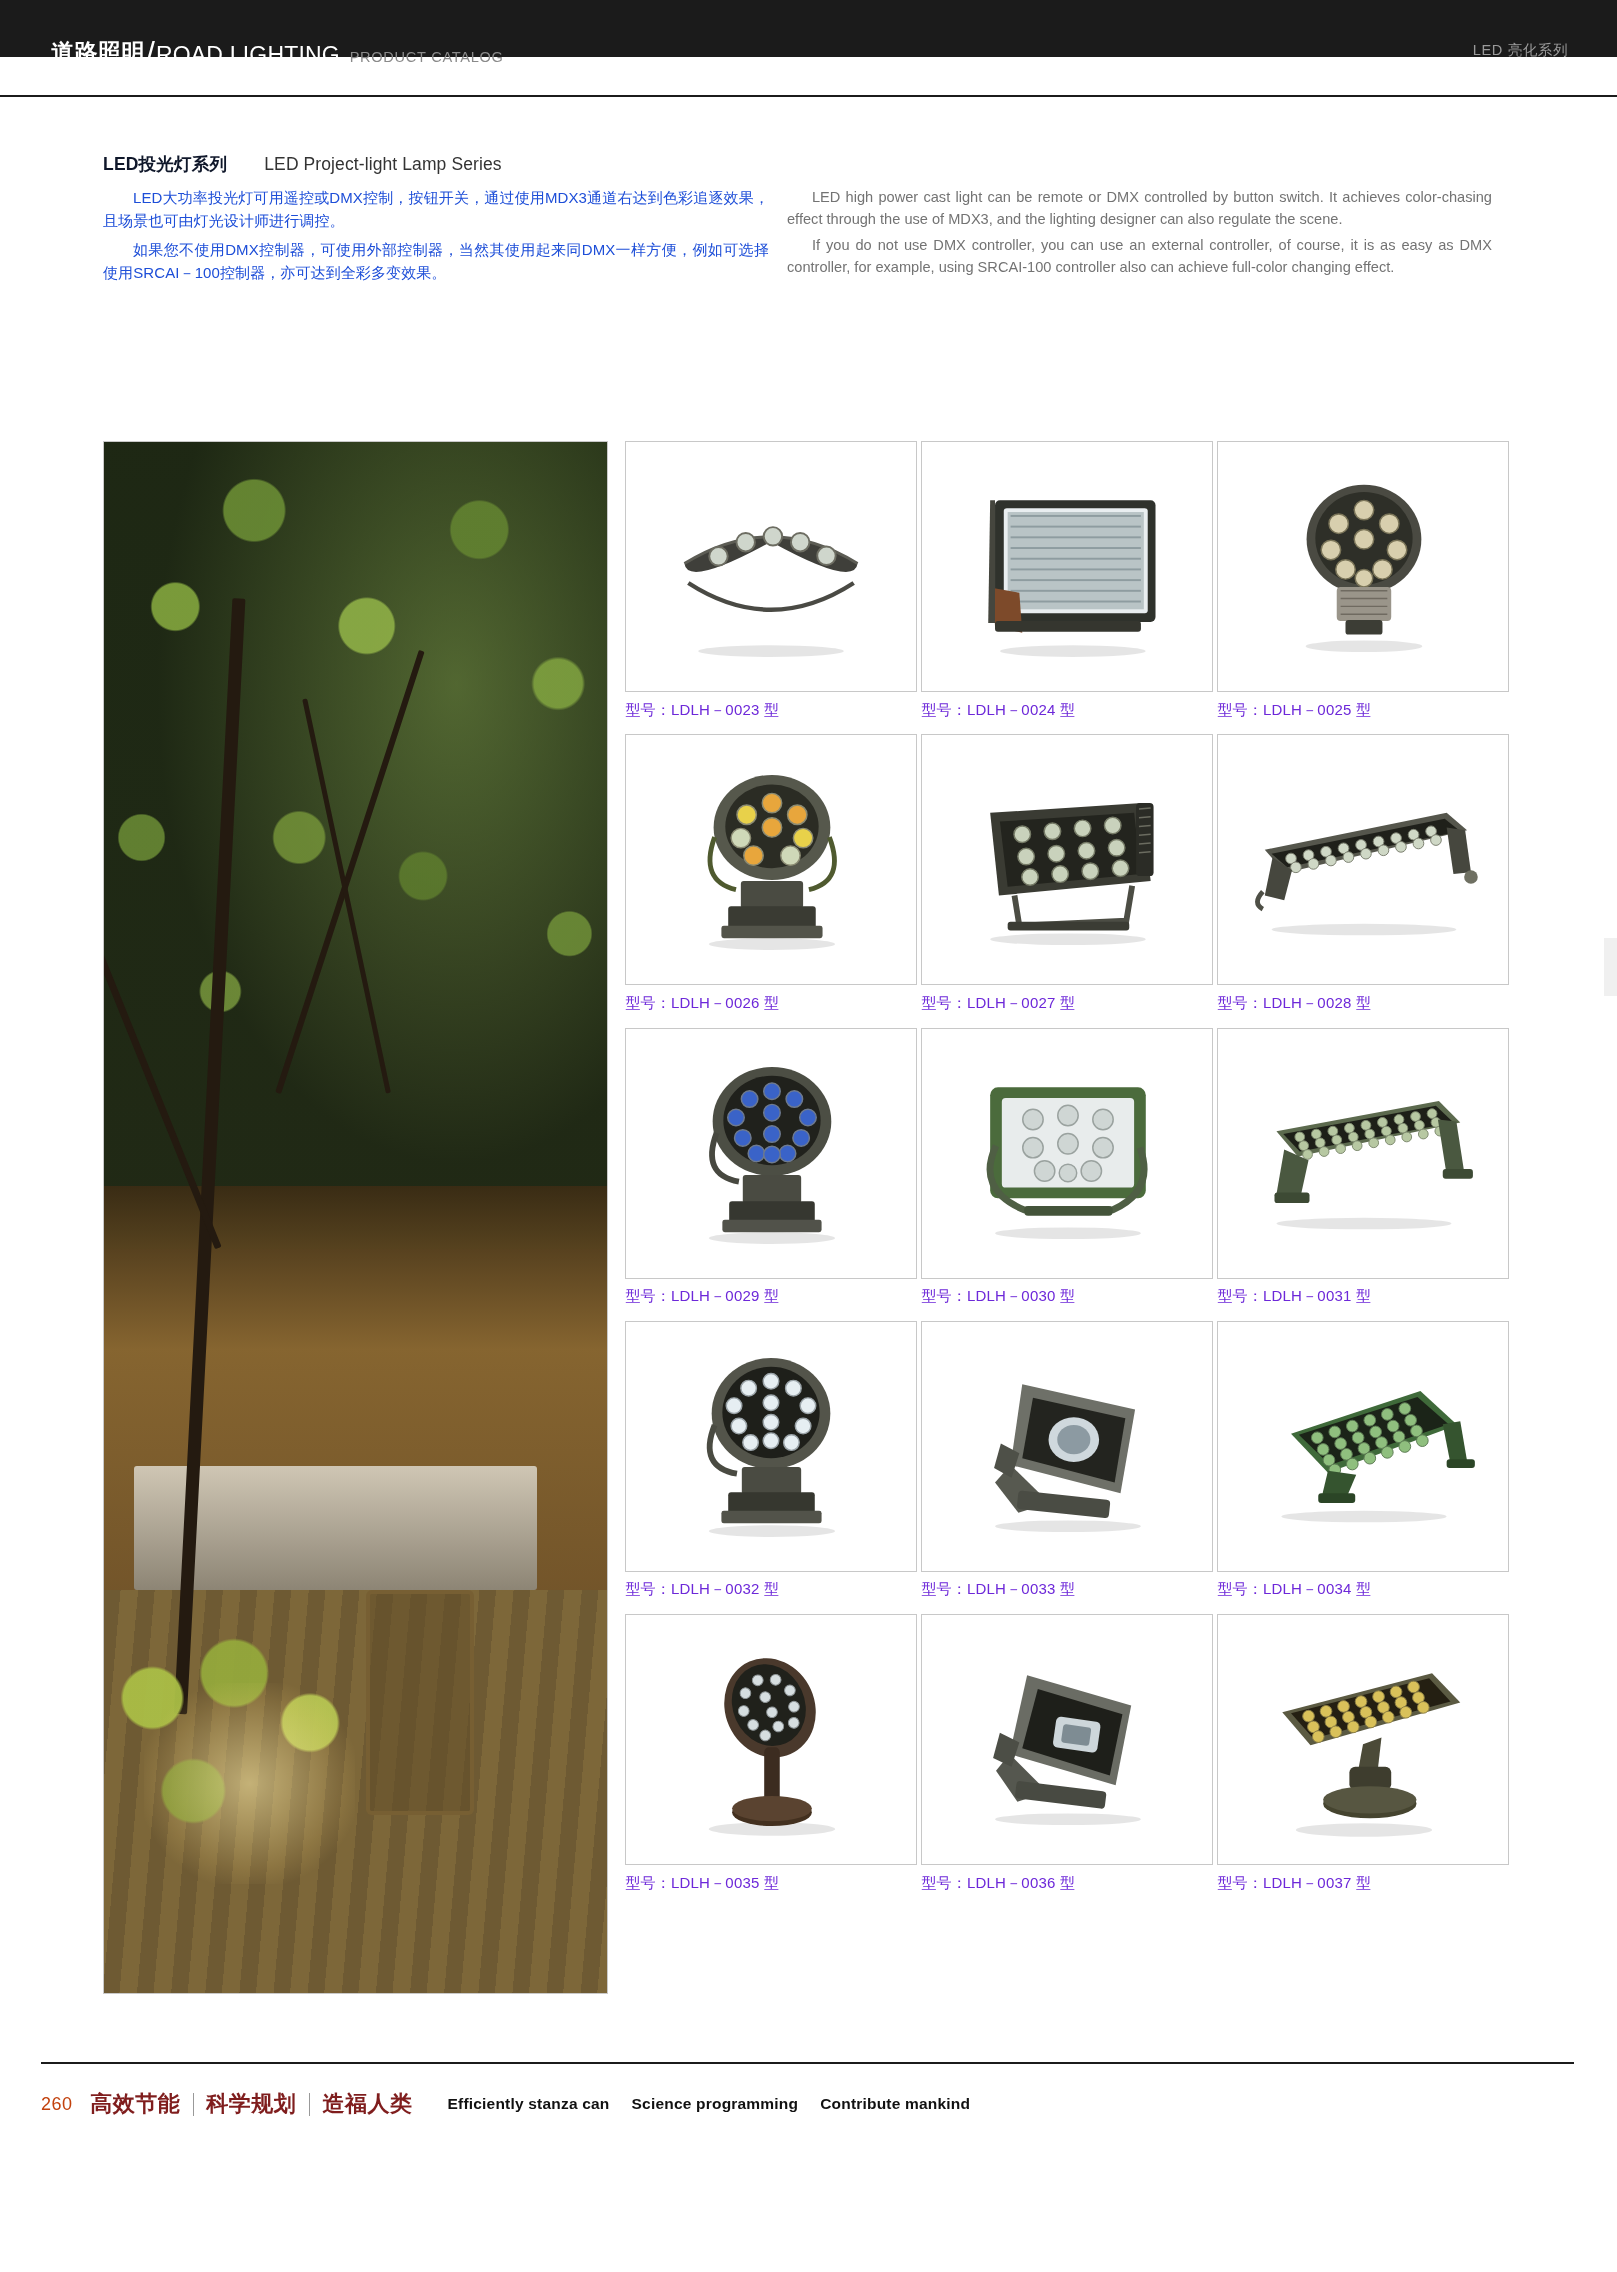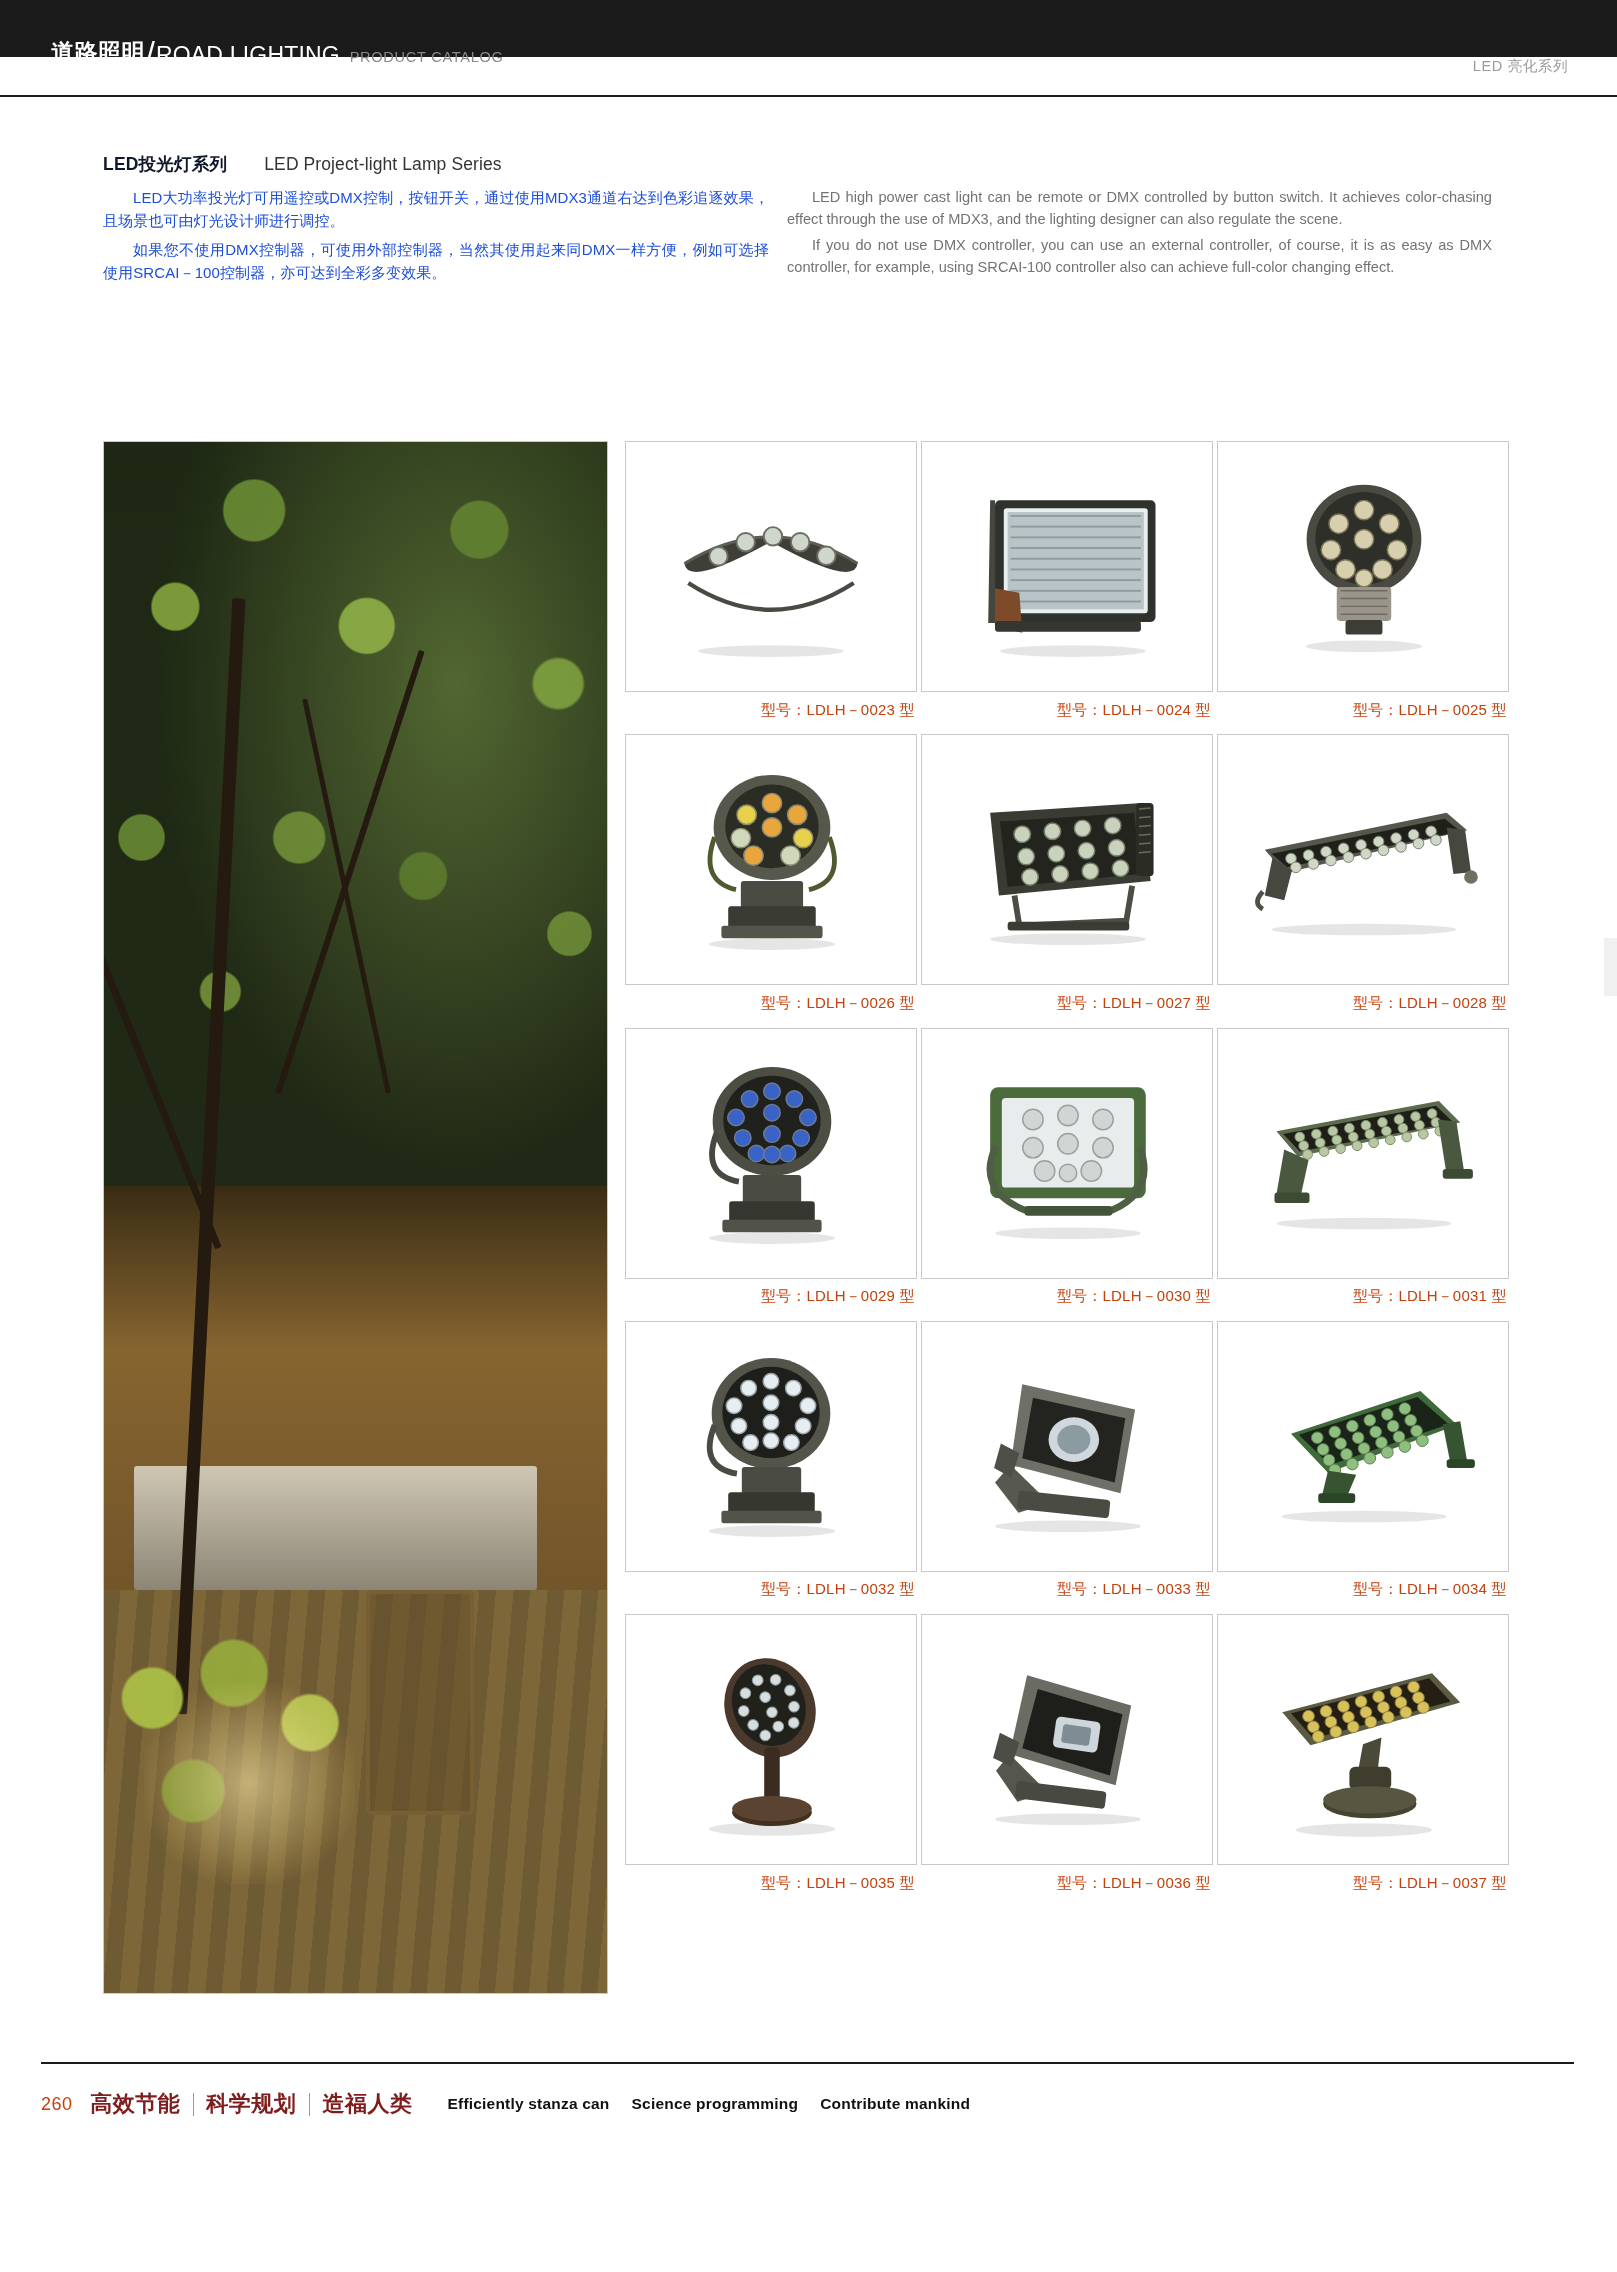--- a/index.html
+++ b/index.html
@@ -95,21 +95,21 @@
     color: #8a8a8a;
     letter-spacing: 0.7px;
     line-height: 1;
     margin-left: 9.7px;
     position: relative;
     top: -2.4px;
   }
   .header-right {
     position: absolute;
     right: 49px;
-    top: 57px;
+    top: 41px;
     font-size: 14.6px;
     color: #9a9a9a;
     letter-spacing: 0.5px;
   }
   .header-right .cn {
     margin-left: 4.9px;
   }
 
   
   .section-title {
@@ -264,23 +264,23 @@
   }
   .thumb {
     width: 290px;
     height: 249px;
     border: 1px solid #c8c8c8;
     background: #fff;
     position: relative;
     overflow: hidden;
   }
   .caption {
-    text-align: right;
+    text-align: left;
     font-size: 15px;
-    color: #c2410c;
+    color: #6d28d9;
     padding: 8.7px 0 10.7px 0;
     letter-spacing: 0.2px;
     white-space: nowrap;
   }
 
   
   .art { position:absolute; left:0; top:0; width:100%; height:100%; }
 
   
   .footer-rule {

